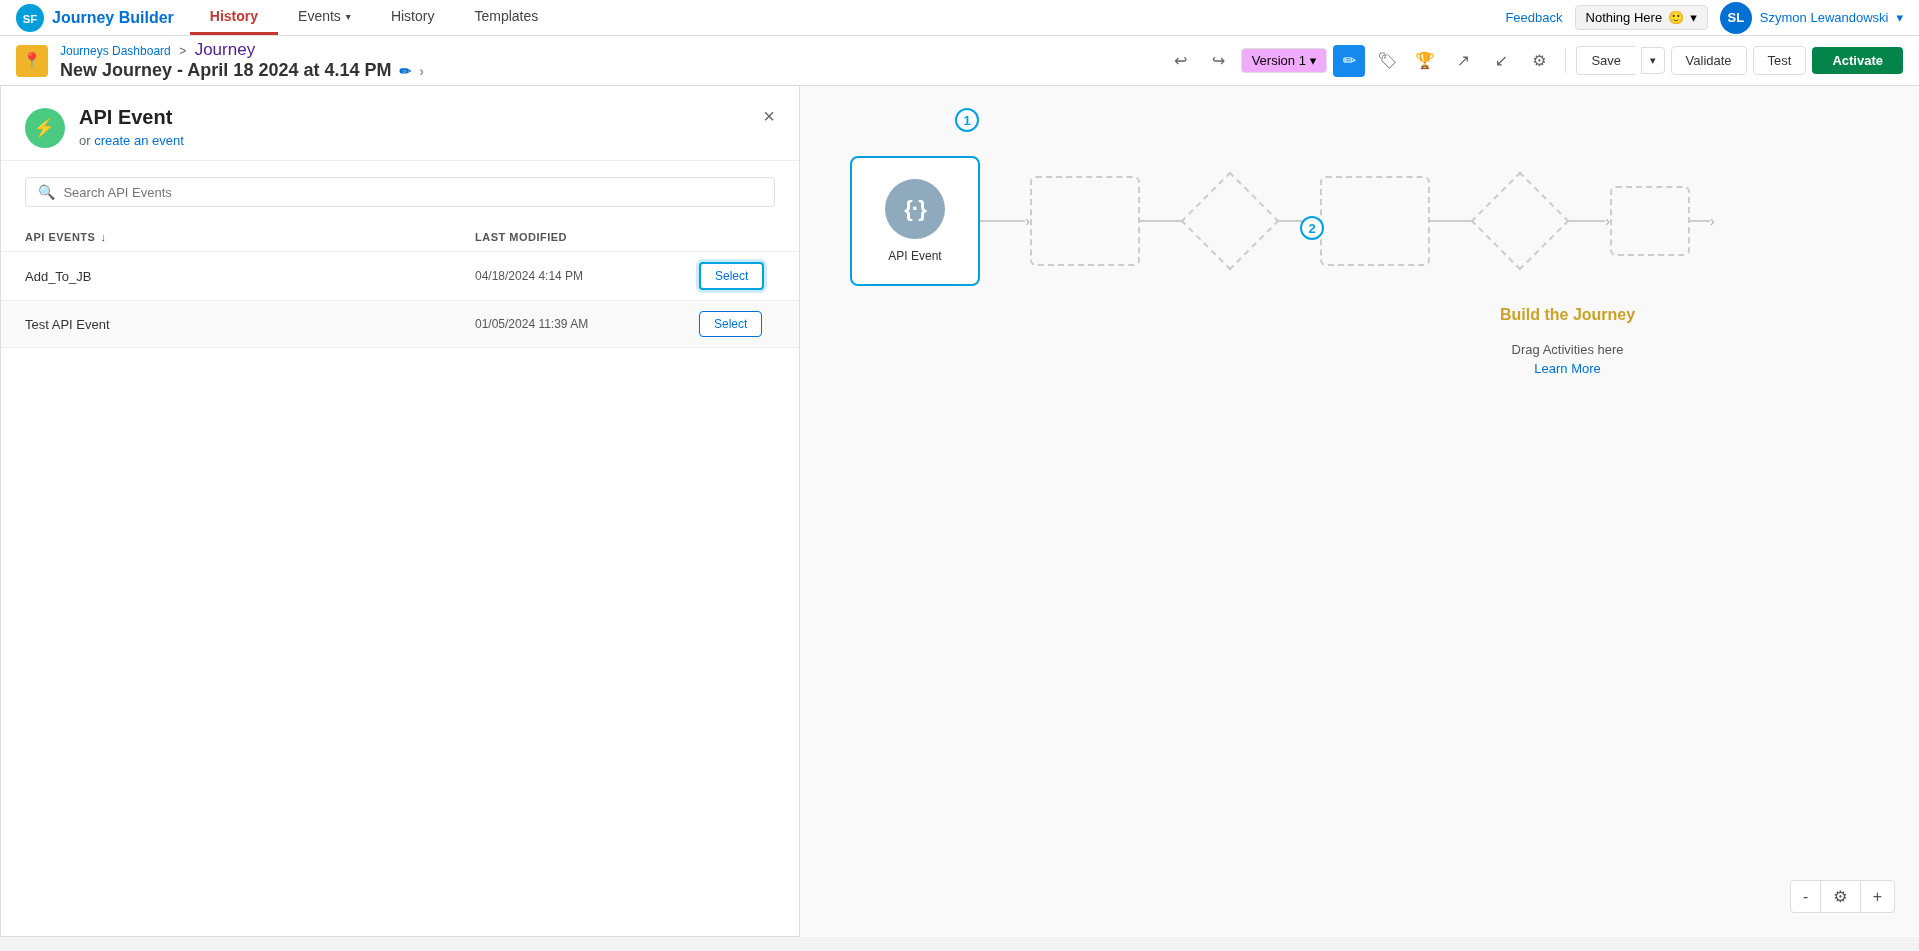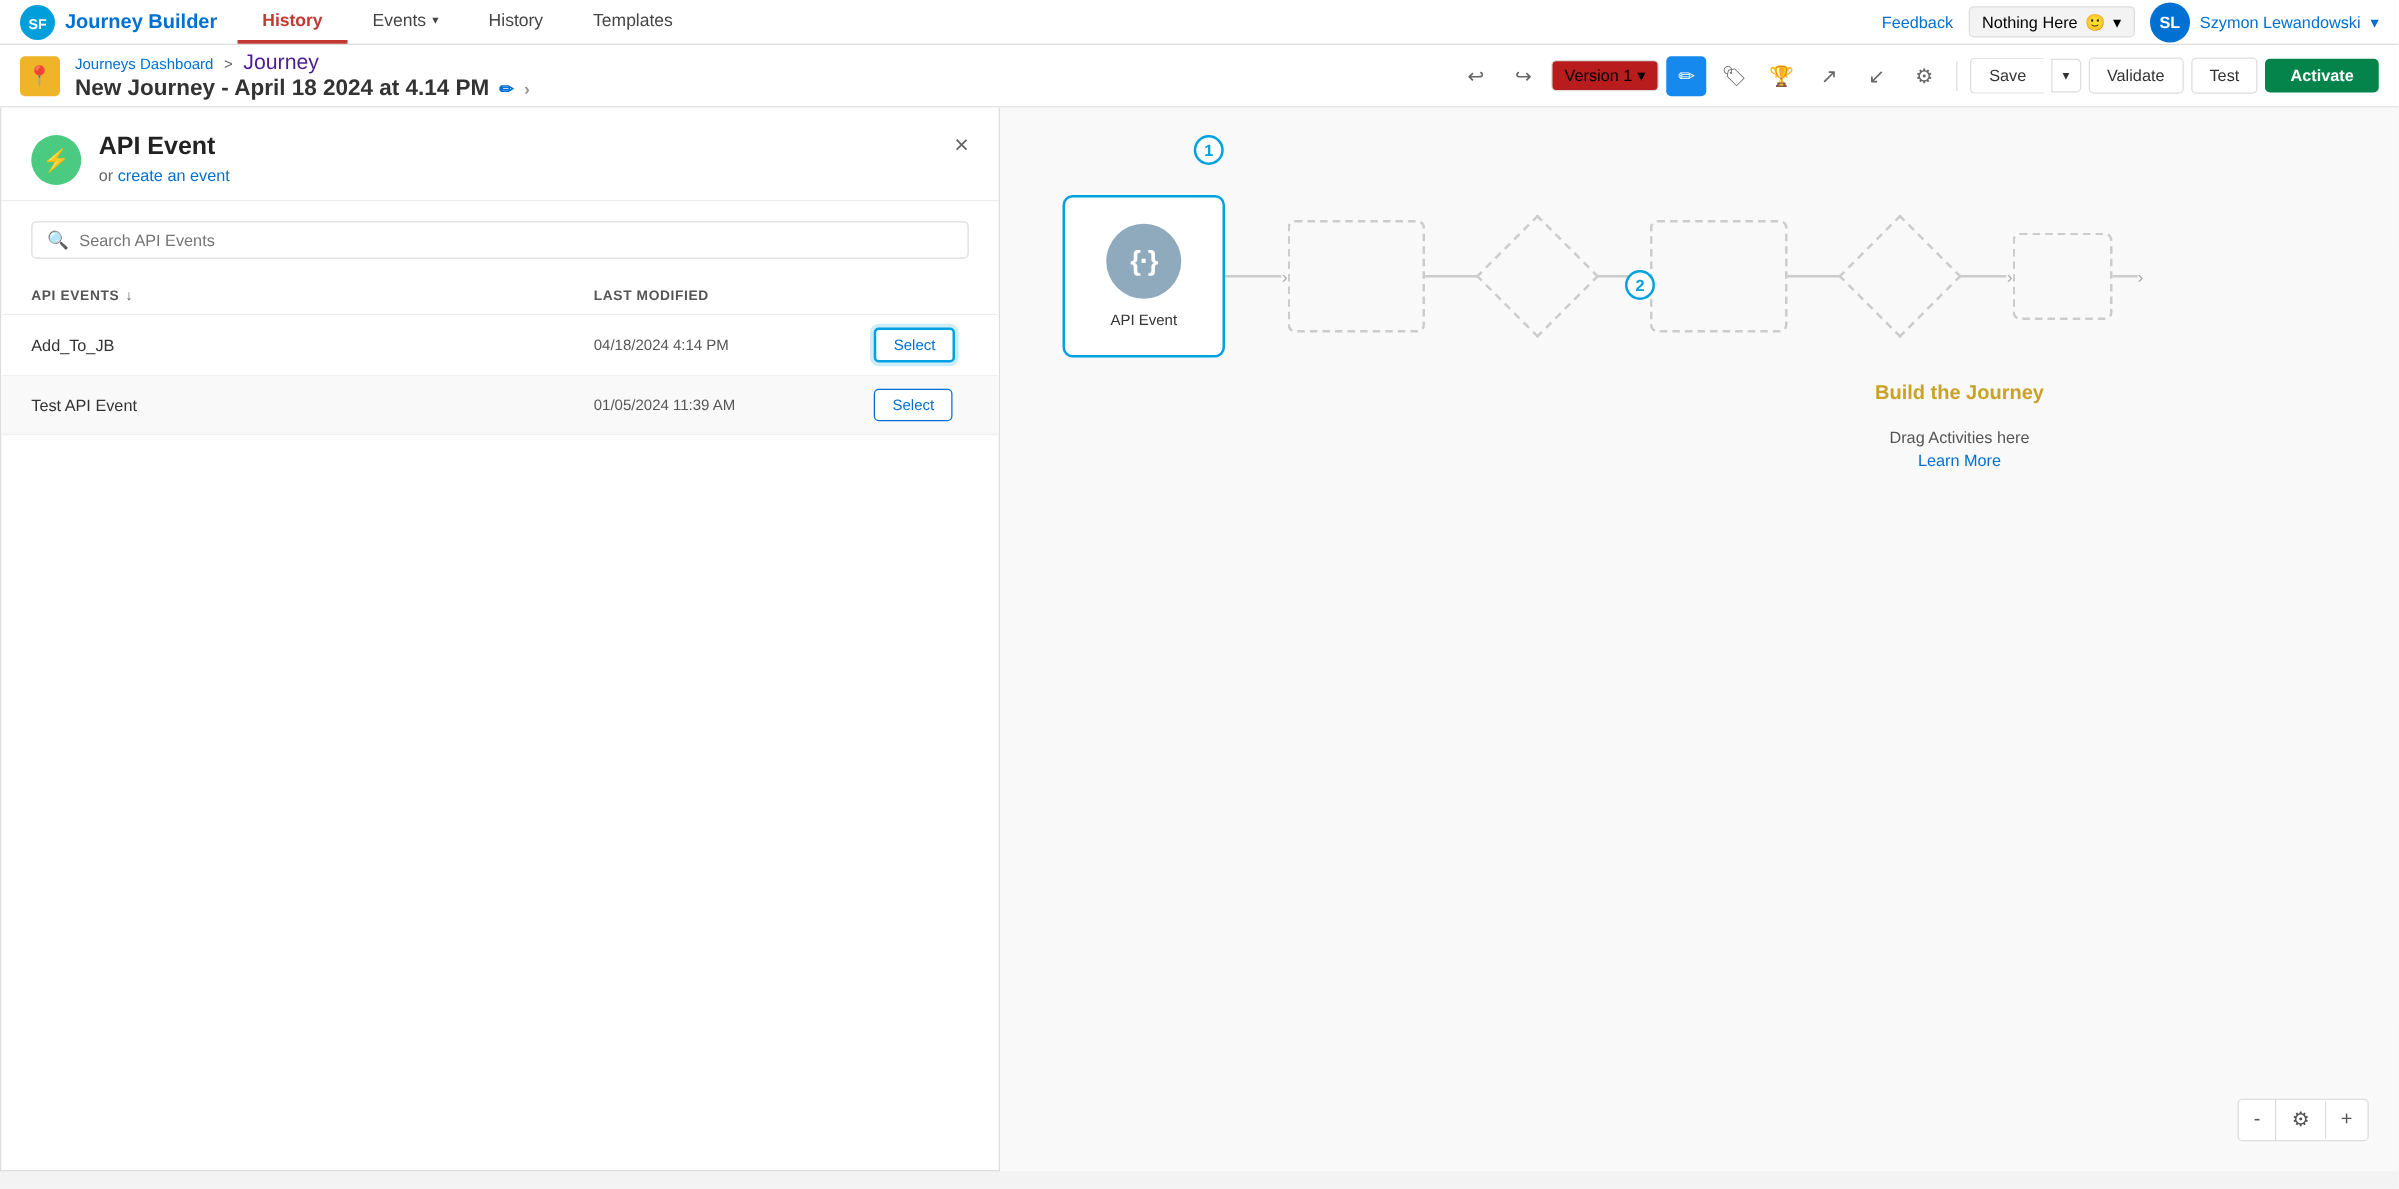--- a/index.html
+++ b/index.html
@@ -75,21 +75,21 @@
 
     .toolbar-actions { margin-left: auto; display: flex; align-items: center; gap: 6px; }
     .icon-btn {
       width: 32px; height: 32px; display: flex; align-items: center; justify-content: center;
       border: none; background: none; color: #666; cursor: pointer; border-radius: 3px;
       font-size: 16px;
     }
     .version-select {
       display: flex; align-items: center; gap: 4px;
       border: 1px solid #ddd; border-radius: 4px; padding: 4px 10px;
-      font-size: 13px; cursor: pointer; background: #b91c1c;
+      font-size: 13px; cursor: pointer; background: #f0abfc;
     }
     .toolbar-divider { width: 1px; height: 24px; background: #ddd; margin: 0 4px; }
     .btn-outline {
       background: #fff; color: #333; border: 1px solid #ddd; border-radius: 4px;
       padding: 6px 14px; font-size: 13px; cursor: pointer;
     }
     .btn-outline.split { border-right: none; border-radius: 4px 0 0 4px; }
     .btn-split-caret {
       background: #fff; color: #333; border: 1px solid #ddd; border-radius: 0 4px 4px 0;
       padding: 6px 8px; font-size: 11px; cursor: pointer;

